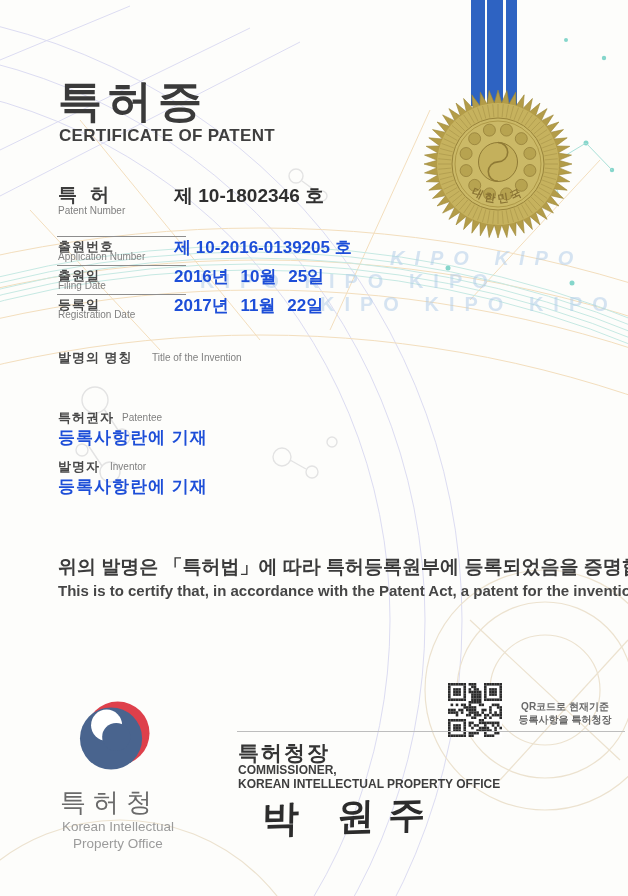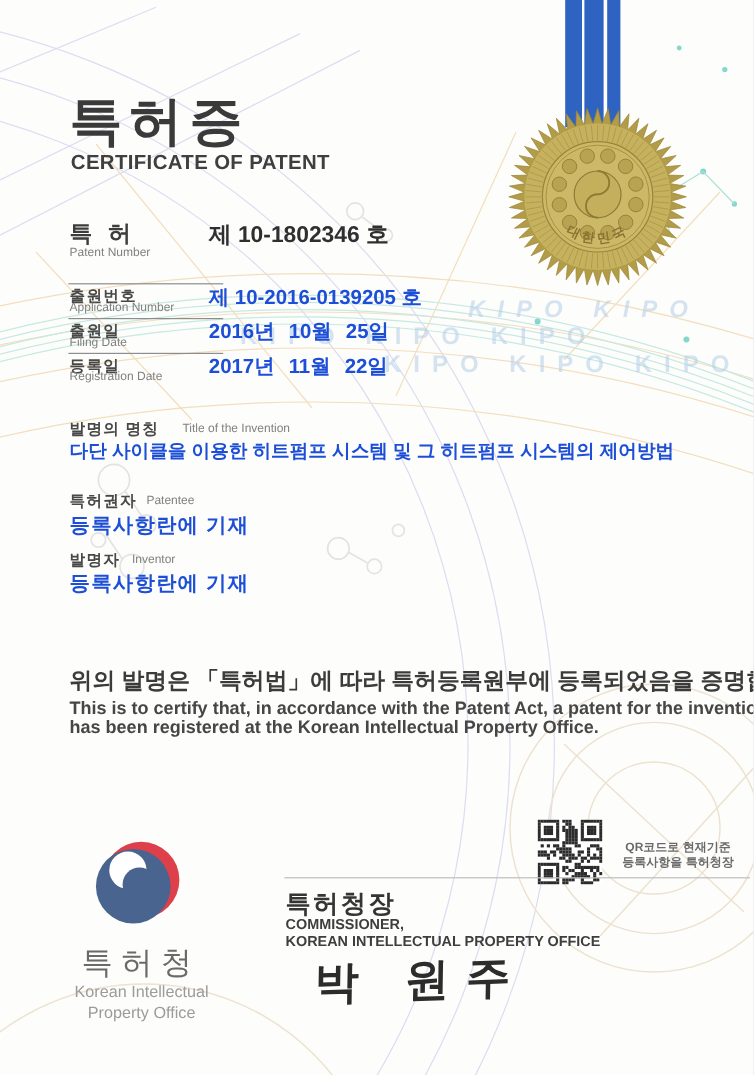--- a/index.html
+++ b/index.html
@@ -32,21 +32,21 @@
   .rule{position:absolute;z-index:3;height:1px;background:#8d8d8d;}
   .stmt-ko{font-size:19px;font-weight:700;color:#3b3b3b;}
   .stmt-en{font-size:15px;font-weight:700;color:#464646;line-height:16px;white-space:nowrap;}
   .date{font-size:16px;color:#4a4a4a;}
   .qr-note{font-size:10px;font-weight:700;color:#6a6a6a;line-height:12px;text-align:center;}
   .comm-ko{font-size:21px;font-weight:700;color:#353535;letter-spacing:2px;}
   .comm-en{font-size:12px;font-weight:700;color:#3e3e3e;line-height:15px;}
   .sig{font-size:37px;font-weight:600;color:#2c2c2c;letter-spacing:14px;
        transform:rotate(-2deg) skewX(-3deg);}
   .divider2{position:absolute;z-index:3;height:1px;background:#bdbdbd;}
-  .logo-ko{font-size:26px;font-weight:500;color:#6a6a6a;letter-spacing:7px;text-align:center;}
+  .logo-ko{font-size:26px;font-weight:500;color:#6a6a6a;letter-spacing:7px;text-align:left;}
   .logo-en{font-size:13.5px;color:#9b9b9b;line-height:17px;text-align:center;}
 </style>
 </head>
 <body>
 
 <div class="page">
 
   <svg id="bg" width="628" height="896">
     <g fill="none" stroke="#dcdcf2" stroke-width="1">
       <circle cx="-150" cy="620" r="540"></circle>
@@ -239,33 +239,31 @@
   <div class="t lab-en" style="left:58px;top:280px;">Filing Date</div>
   <div class="t val date-val" style="left:174px;top:265px;">2016년 10월 25일</div>
 
   <div class="rule" style="left:57px;top:294px;width:129px;"></div>
   <div class="t lab-ko" style="left:58px;top:296px;">등록일</div>
   <div class="t lab-en" style="left:58px;top:309px;">Registration Date</div>
   <div class="t val date-val" style="left:174px;top:294px;">2017년 11월 22일</div>
 
   <div class="t lab-ko" style="left:58px;top:349px;">발명의 명칭</div>
   <div class="t lab-en" style="left:152px;top:352px;">Title of the Invention</div>
-  <div class="t val" style="left:58px;top:366px;font-size:15.5px;">다단 사이클을 이용한 히트펌프 시스템 및 그 히트펌프 시스템의 제어방법</div>
 
   <div class="t lab-ko" style="left:58px;top:409px;">특허권자</div>
   <div class="t lab-en" style="left:122px;top:412px;">Patentee</div>
   <div class="t val" style="left:58px;top:426px;letter-spacing:1px;">등록사항란에 기재</div>
 
   <div class="t lab-ko" style="left:58px;top:458px;">발명자</div>
   <div class="t lab-en" style="left:110px;top:461px;">Inventor</div>
   <div class="t val" style="left:58px;top:475px;letter-spacing:1px;">등록사항란에 기재</div>
 
   <div class="t stmt-ko" style="left:58px;top:554px;">위의 발명은 「특허법」에 따라 특허등록원부에 등록되었음을 증명합니다.</div>
   <div class="t stmt-en" style="left:58px;top:583px;">This is to certify that, in accordance with the Patent Act, a patent for the invention</div>
-  <div class="t stmt-en" style="left:58px;top:599px;">has been registered at the Korean Intellectual Property Office.</div>
 
 
   <svg class="abs" id="qr" style="left:448px;top:683px;z-index:3;" width="54" height="54" viewBox="0 0 54 54">
     <rect x="0" y="0" width="54" height="54" fill="#ffffff"></rect>
     <g id="qr-modules" fill="#2b2b2b">
         <rect x="0.00" y="0.00" width="2.6" height="2.6"></rect>
         <rect x="2.57" y="0.00" width="2.6" height="2.6"></rect>
         <rect x="5.14" y="0.00" width="2.6" height="2.6"></rect>
         <rect x="7.71" y="0.00" width="2.6" height="2.6"></rect>
         <rect x="10.28" y="0.00" width="2.6" height="2.6"></rect>

